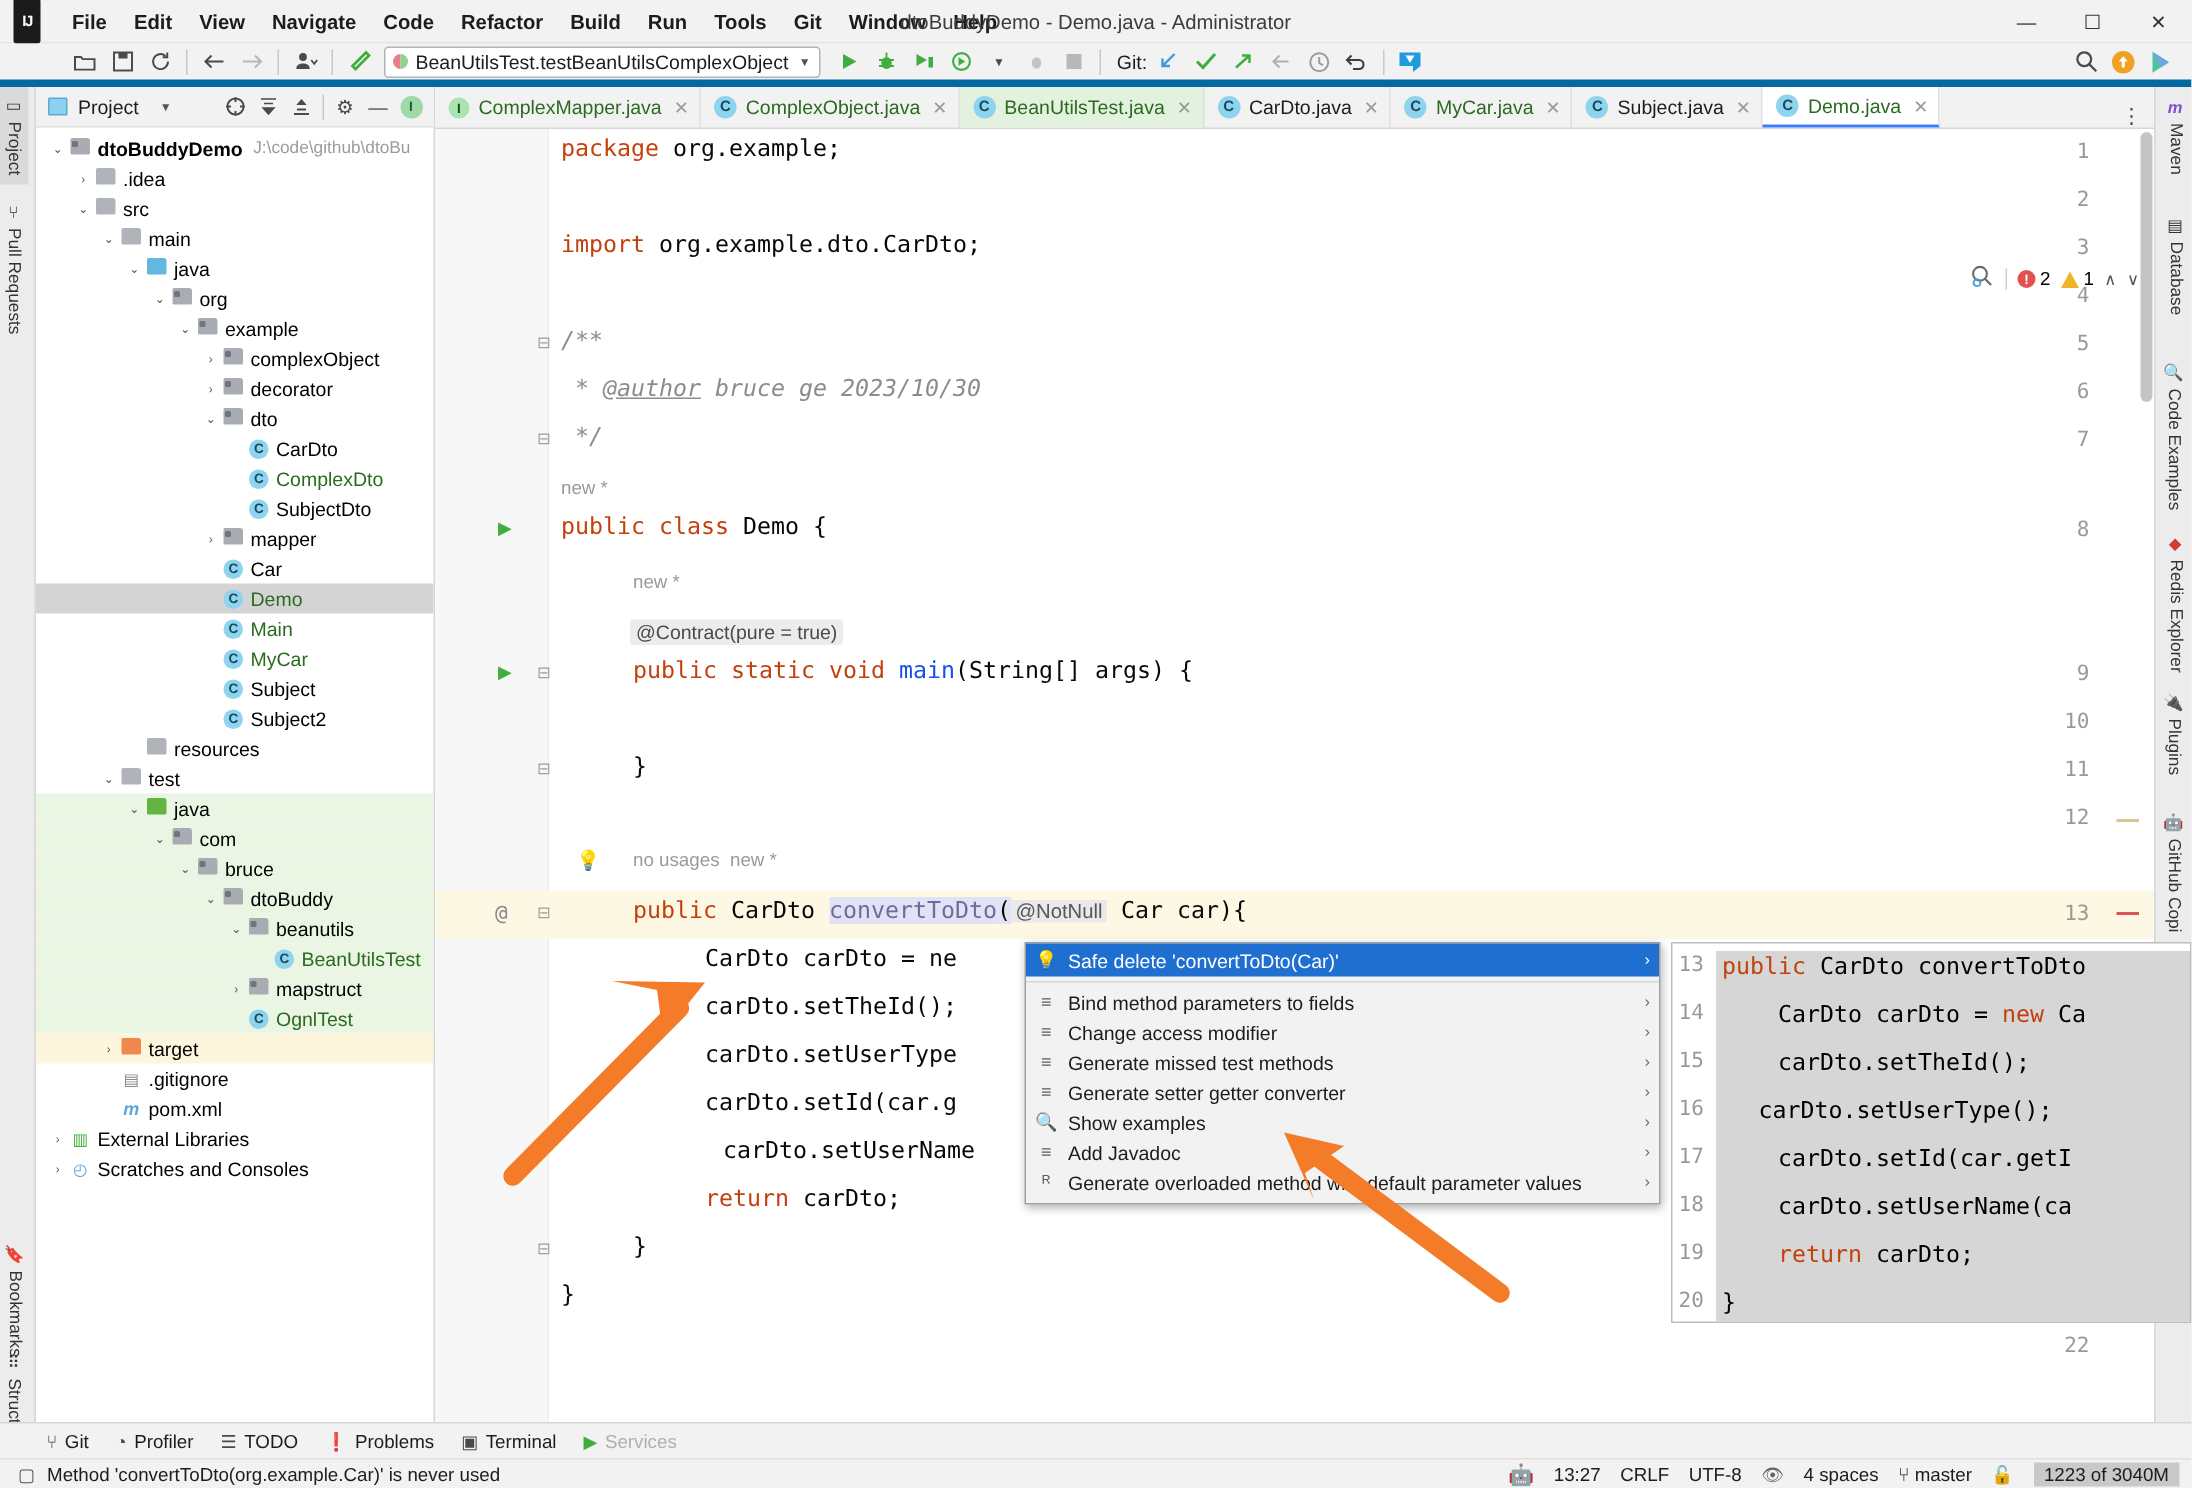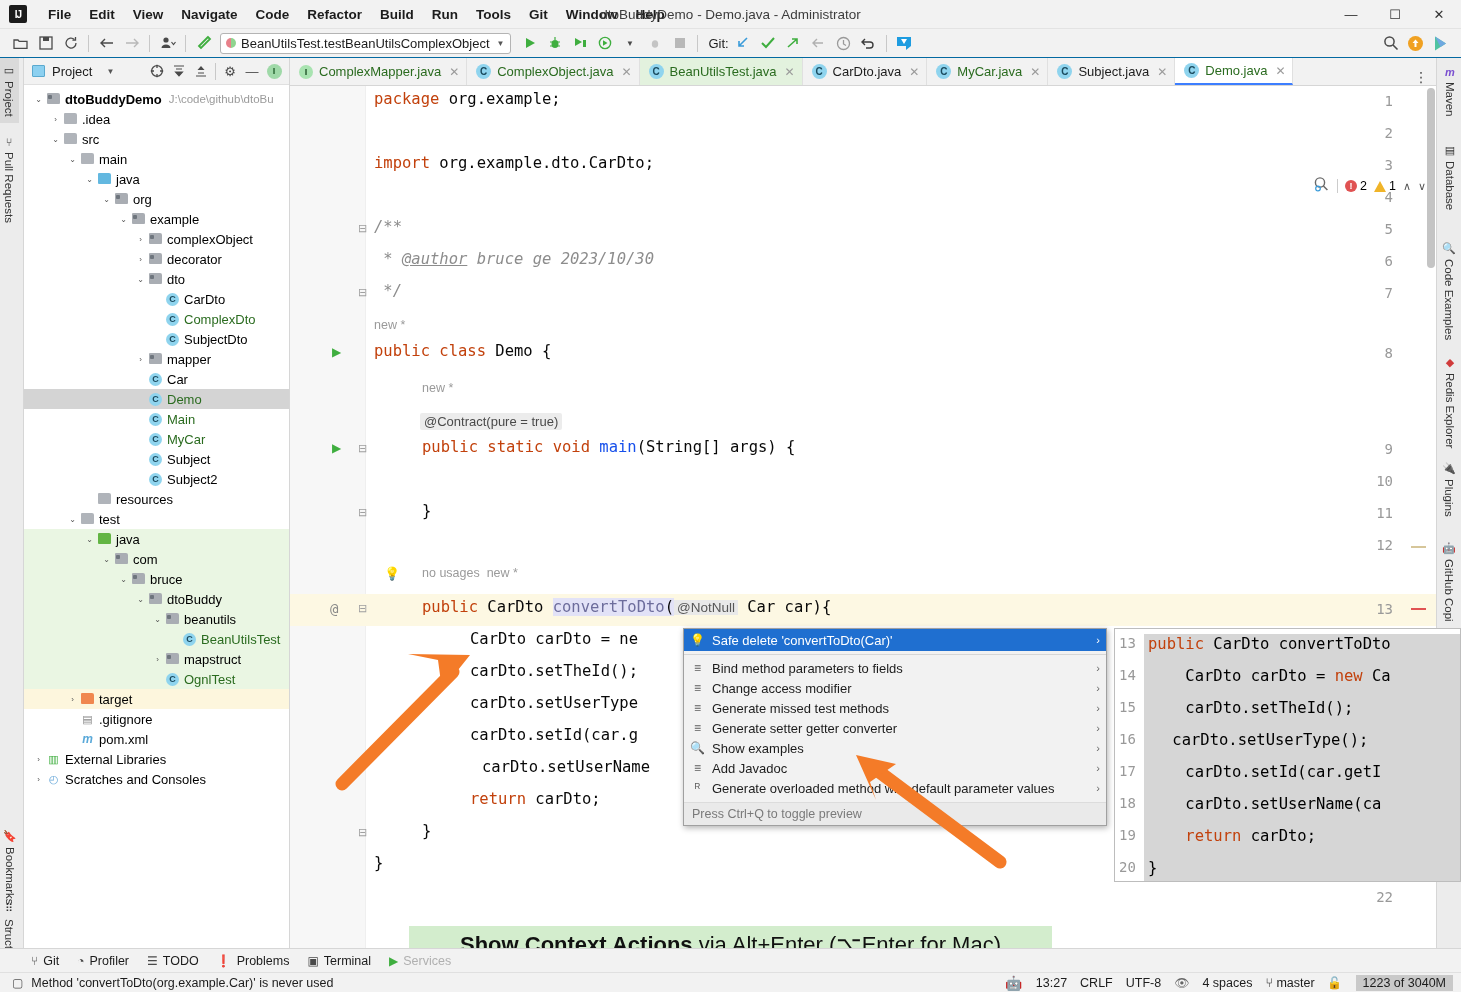--- a/index.html
+++ b/index.html
@@ -3,33 +3,33 @@
 <meta charset="utf-8">
 <style>
   * { box-sizing: border-box; margin:0; padding:0; }
   html,body { width:1461px; height:992px; overflow:hidden; background:#f2f2f2;
     font-family:"Liberation Sans", sans-serif; font-size:13px; color:#000; }
   .ide { position:relative; width:1461px; height:992px; background:#f2f2f2; }
 
   
   .menubar { position:absolute; left:0; top:0; width:1461px; height:29px;
     background:#f2f2f2; display:flex; align-items:center; border-bottom:1px solid #e3e3e3; }
-  .ij-logo { width:18px; height:18px; margin-left:9px; margin-right:12px;
+  .ij-logo { width:18px; height:30px; margin-left:9px; margin-right:12px;
     background:#1b1b1b; color:#fff; font-size:10px; font-weight:bold;
     display:flex; align-items:center; justify-content:center; border-radius:2px; letter-spacing:-1px;}
   .menu-item { padding:3px 9px; font-size:13.5px; color:#1c1c1c; cursor:default;font-weight:bold; }
   .win-title { position:absolute; left:50%; transform:translateX(-50%);
     font-size:13.5px; color:#3c3c3c; white-space:nowrap; }
   .win-btns { position:absolute; right:0; top:0; height:29px; display:flex; }
   .win-btn { width:44px; height:29px; display:flex; align-items:center; justify-content:center;
     font-size:13px; color:#333; }
 
   
   .toolbar { position:absolute; left:0; top:29px; width:1461px; height:29px;
-    background:#f2f2f2; display:flex; align-items:center; border-bottom:1px solid #0369a1; }
+    background:#f2f2f2; display:flex; align-items:center; border-bottom:5px solid #0369a1;padding-left:36px; }
   .tb-ico { width:25px; height:24px; display:flex; align-items:center; justify-content:center;
     font-size:14px; color:#4a4a4a; }
   .tb-sep { width:1px; height:17px; background:#c8c8c8; margin:0 5px; }
   .runcfg { display:flex; align-items:center; height:21px; border:1px solid #b4b4b4;
     border-radius:3px; background:#fff; padding:0 6px 0 5px; margin-left:4px; }
   .runcfg .lbl { font-size:13px; color:#1c1c1c; margin:0 7px 0 5px; }
   .runcfg .caret { font-size:8px; color:#555; }
   .git-lbl { font-size:13px; color:#1c1c1c; margin-left:5px; margin-right:2px;}
 
   
@@ -802,21 +802,20 @@
         <span class="pop-ico">≡</span>
         <span>Add Javadoc</span>
         <span class="chev">›</span>
       </div>
       <div class="pop-row">
         <span class="pop-ico">ᴿ</span>
         <span>Generate overloaded method with default parameter values</span>
         <span class="chev">›</span>
       </div>
       <div style="height: 4px;"></div>
-      <div class="pop-foot">Press Ctrl+Q to toggle preview</div>
     </div>
 
   <div class="preview" id="preview">
       <div class="pv-hl" style="top:5px;height:250px"></div>
       <div class="pv-ln" style="top: 6px; left: 4px;">13</div>
       <div class="pv-line" style="top: 6px; left: 33px;"><span class="kw">public</span><span>&nbsp;CarDto&nbsp;convertToDto</span></div>
       <div class="pv-ln" style="top: 38px; left: 4px;">14</div>
       <div class="pv-line" style="top: 38px; left: 33px;"><span>&nbsp;&nbsp;&nbsp;&nbsp;CarDto&nbsp;carDto&nbsp;=&nbsp;</span><span class="kw">new</span><span>&nbsp;Ca</span></div>
       <div class="pv-ln" style="top: 70px; left: 4px;">15</div>
       <div class="pv-line" style="top: 70px; left: 33px;"><span>&nbsp;&nbsp;&nbsp;&nbsp;carDto.setTheId();</span></div>
@@ -836,23 +835,20 @@
     <g>
       <path d="M342 784 L453 672" stroke="#f47b28" stroke-width="13" fill="none" stroke-linecap="round"></path>
       <path d="M470 655 L442 690 L438 660 L408 654 Z" fill="#f47b28"></path>
     </g>
     <g>
       <path d="M1000 862 L874 768" stroke="#f47b28" stroke-width="13" fill="none" stroke-linecap="round"></path>
       <path d="M856 755 L896 764 L870 782 L876 800 Z" fill="#f47b28"></path>
     </g>
   </svg>
 
-  <div class="banner">
-    <span><b>Show Context Actions</b><span> via Alt+Enter (⌥Enter for Mac)</span></span>
-  </div>
 
   <div class="bottombar">
     <div style="width:22px"></div>
     <div class="bb-item">
         <span class="gl">⑂</span>
         <span>Git</span>
       </div>
     <div class="bb-item">
         <span class="gl">◔</span>
         <span>Profiler</span>

